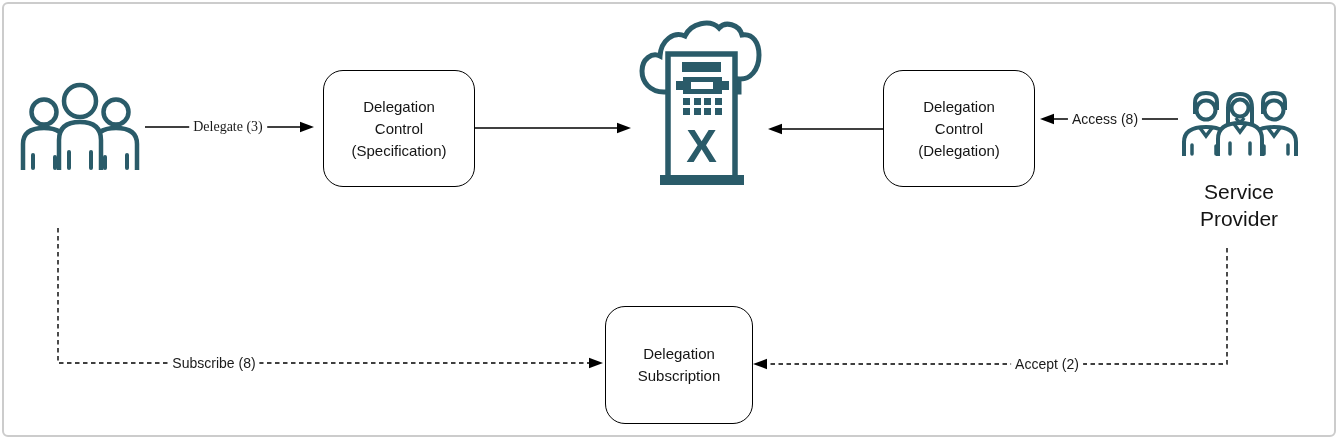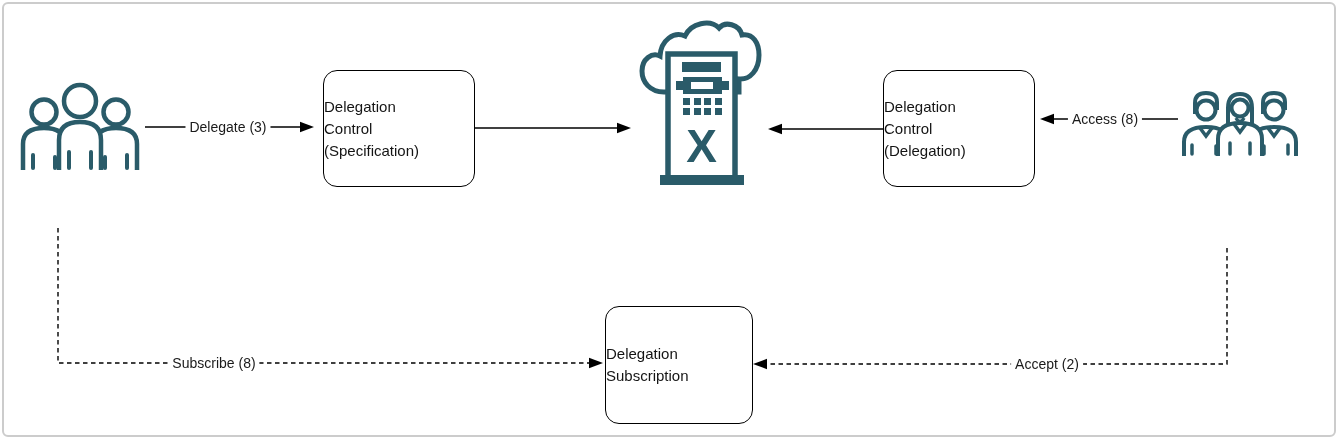--- a/index.html
+++ b/index.html
@@ -18,21 +18,21 @@
   .frame{
     position:absolute;inset:2px;border:2px solid var(--frame-border);
     border-radius:6px;pointer-events:none;
   }
   .conn-svg{position:absolute;left:0;top:0;}
   .cl{stroke:var(--line-color);stroke-width:1.6;fill:none;}
   .dash{stroke-dasharray:4.5 3.5;stroke-width:1.4;}
   .ah{fill:var(--line-color);stroke:none;}
   .node-box{
     position:absolute;background:var(--box-fill);border:1.5px solid var(--box-border);
-    border-radius:14px;display:flex;flex-direction:column;align-items:flex-start;
+    border-radius:20px;display:flex;flex-direction:column;align-items:center;
     justify-content:center;font-size:15px;line-height:22px;color:var(--text-color);
     text-align:center;
   }
   #spec-box{left:323px;top:70px;width:150px;height:115px;}
   #enf-box{left:883px;top:70px;width:150px;height:115px;}
   #sub-box{left:605px;top:306px;width:146px;height:116px;}
   .actor-label{
     position:absolute;transform:translateX(-50%);font-size:21px;
     color:var(--text-color);text-align:center;line-height:27px;white-space:nowrap;
   }
@@ -163,18 +163,22 @@
   <div id="enf-box" class="node-box">
     <span>Delegation</span>
     <span>Control</span>
     <span>(Delegation)</span>
   </div>
   <div id="sub-box" class="node-box">
     <span>Delegation</span>
     <span>Subscription</span>
   </div>
 
+  <div id="provider-label" class="actor-label">
+    <span style="display:block">Service</span>
+    <span style="display:block">Provider</span>
+  </div>
 
-  <span class="conn-label" style="left:228px;top:127px;">Delegate (3)</span>
+  <span class="conn-label" style="left:228px;top:127px;font-family:Liberation Serif, serif;">Delegate (3)</span>
   <span class="conn-label" style="left:1105px;top:119px;">Access (8)</span>
   <span class="conn-label" style="left:214px;top:363px;">Subscribe (8)</span>
   <span class="conn-label" style="left:1047px;top:364px;text-align:center;">Accept (2)</span>
 </div>
 
 </body></html>

